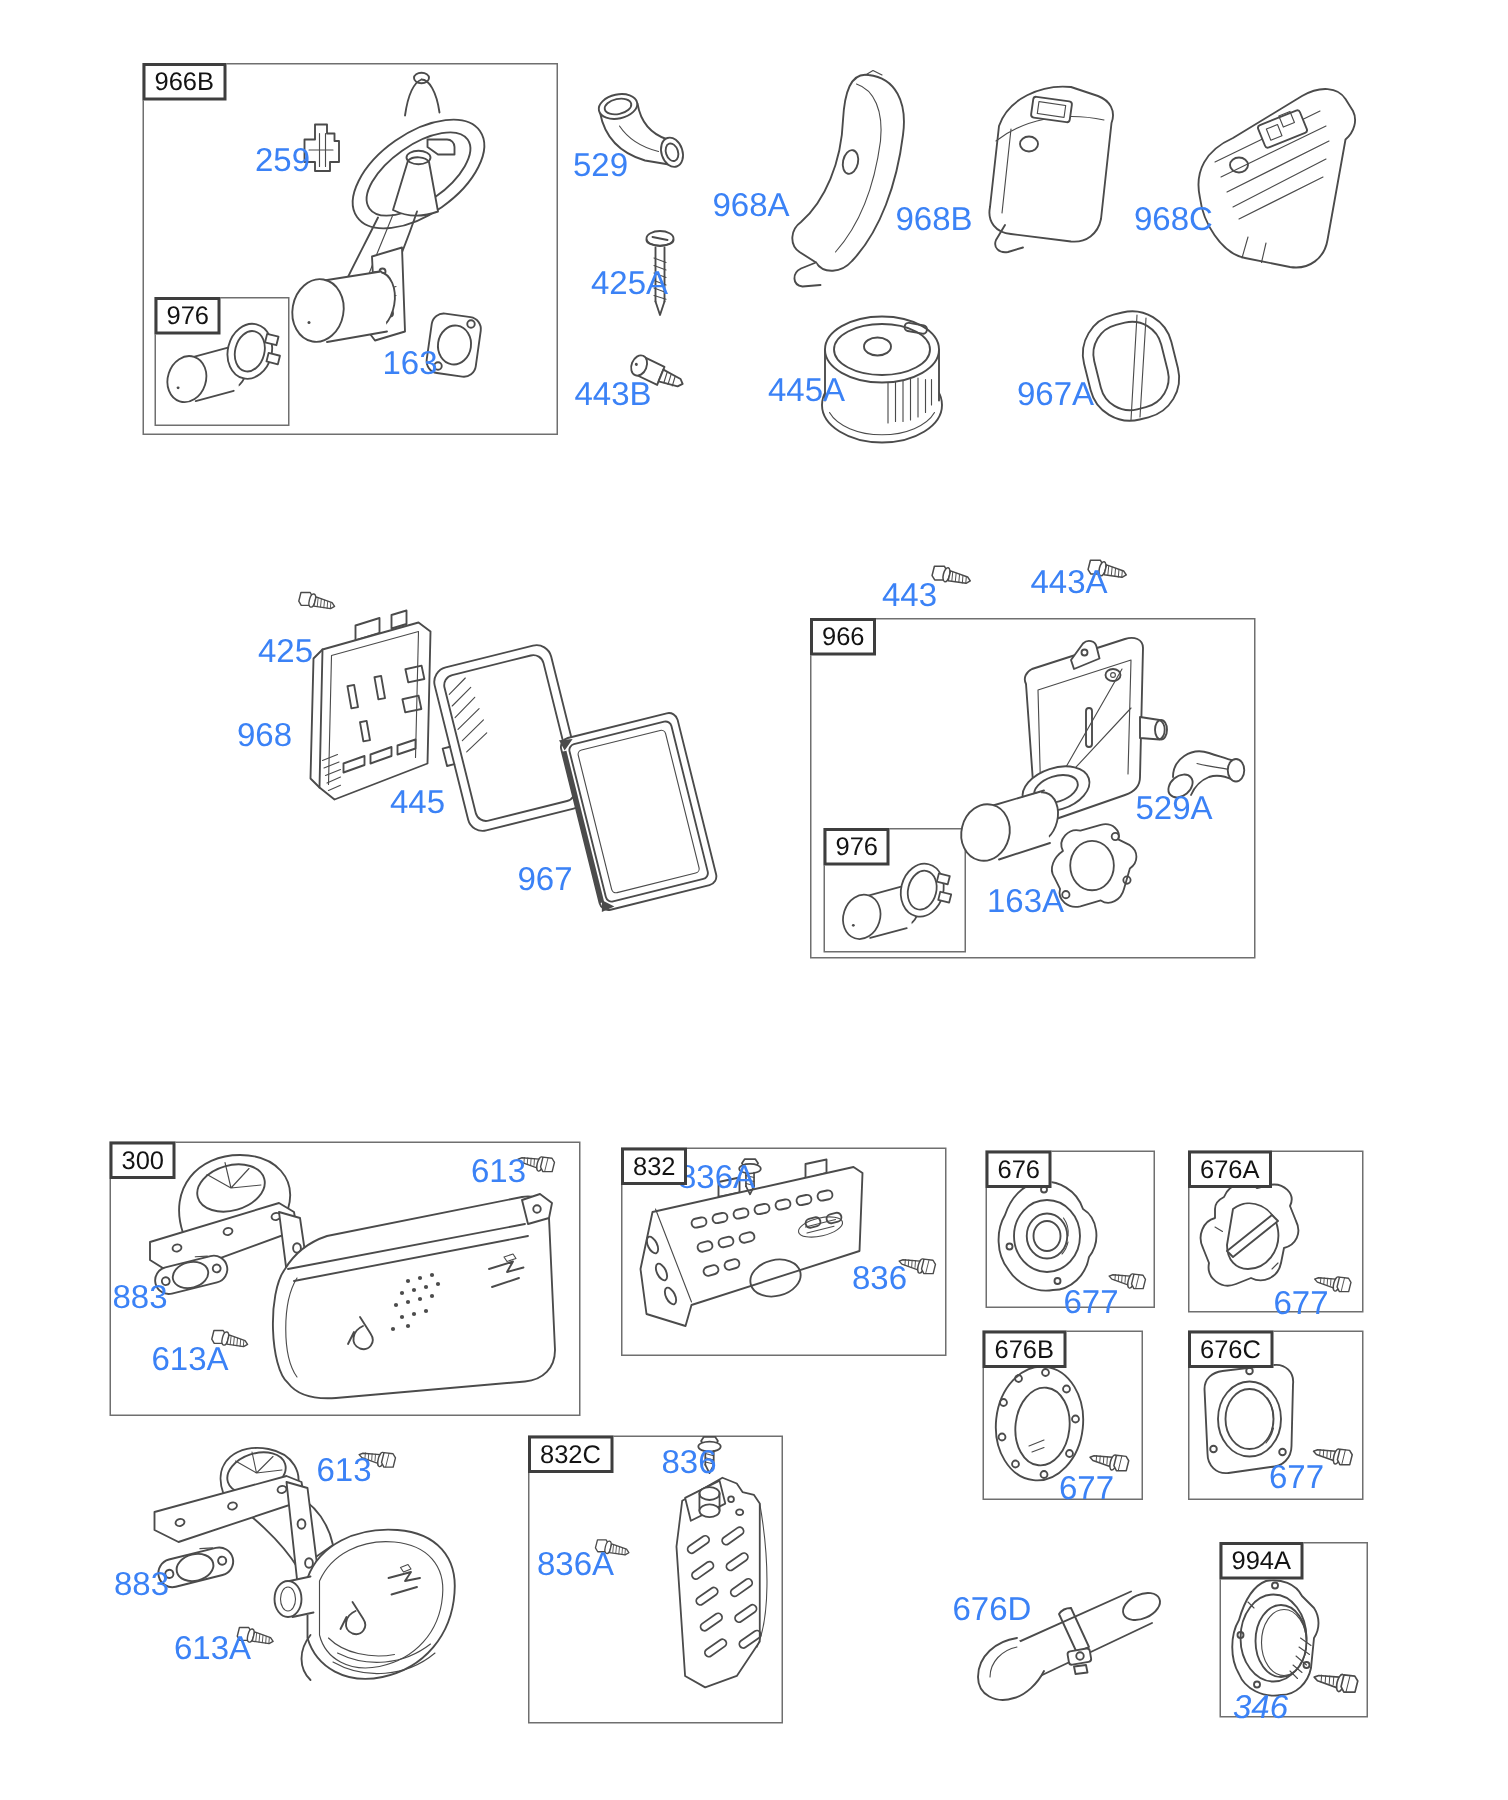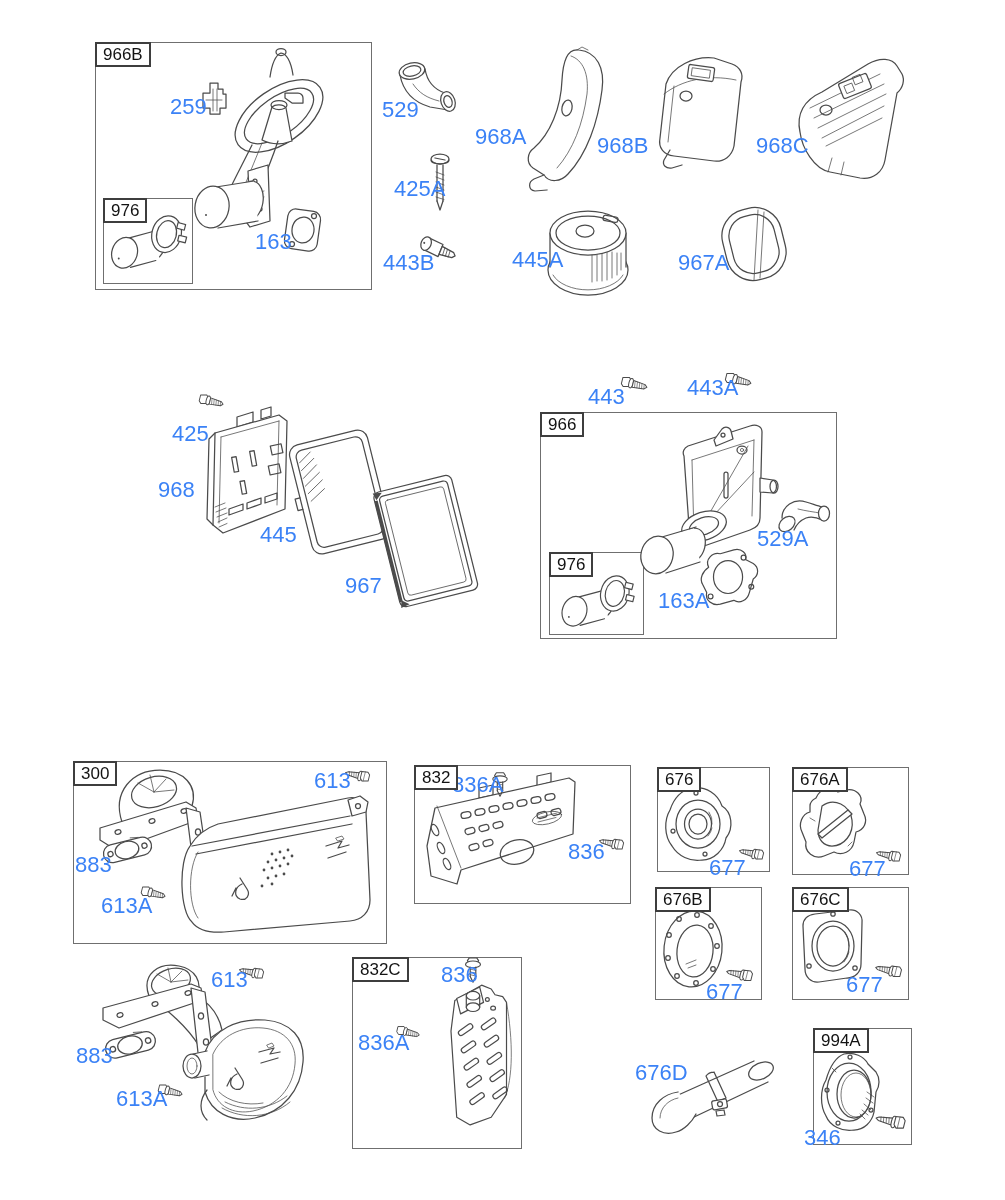--- a/index.html
+++ b/index.html
@@ -560,15 +560,15 @@
   <div class="lbl" style="left:709px;top:855px;">677</div>
   <div class="lbl" style="left:849px;top:856px;">677</div>
   <div class="lbl" style="left:706px;top:979px;">677</div>
   <div class="lbl" style="left:846px;top:972px;">677</div>
   <div class="lbl" style="left:211px;top:967px;">613</div>
   <div class="lbl" style="left:76px;top:1043px;">883</div>
   <div class="lbl" style="left:116px;top:1086px;">613A</div>
   <div class="lbl" style="left:441px;top:962px;">836</div>
   <div class="lbl" style="left:358px;top:1030px;">836A</div>
   <div class="lbl" style="left:635px;top:1060px;">676D</div>
-  <div class="lbl" style="left:804px;top:1125px;">346</div>
+  <div class="lbl" style="left:822px;top:1125px;font-style:italic;">346</div>
 
 </div>
 
 </body></html>

